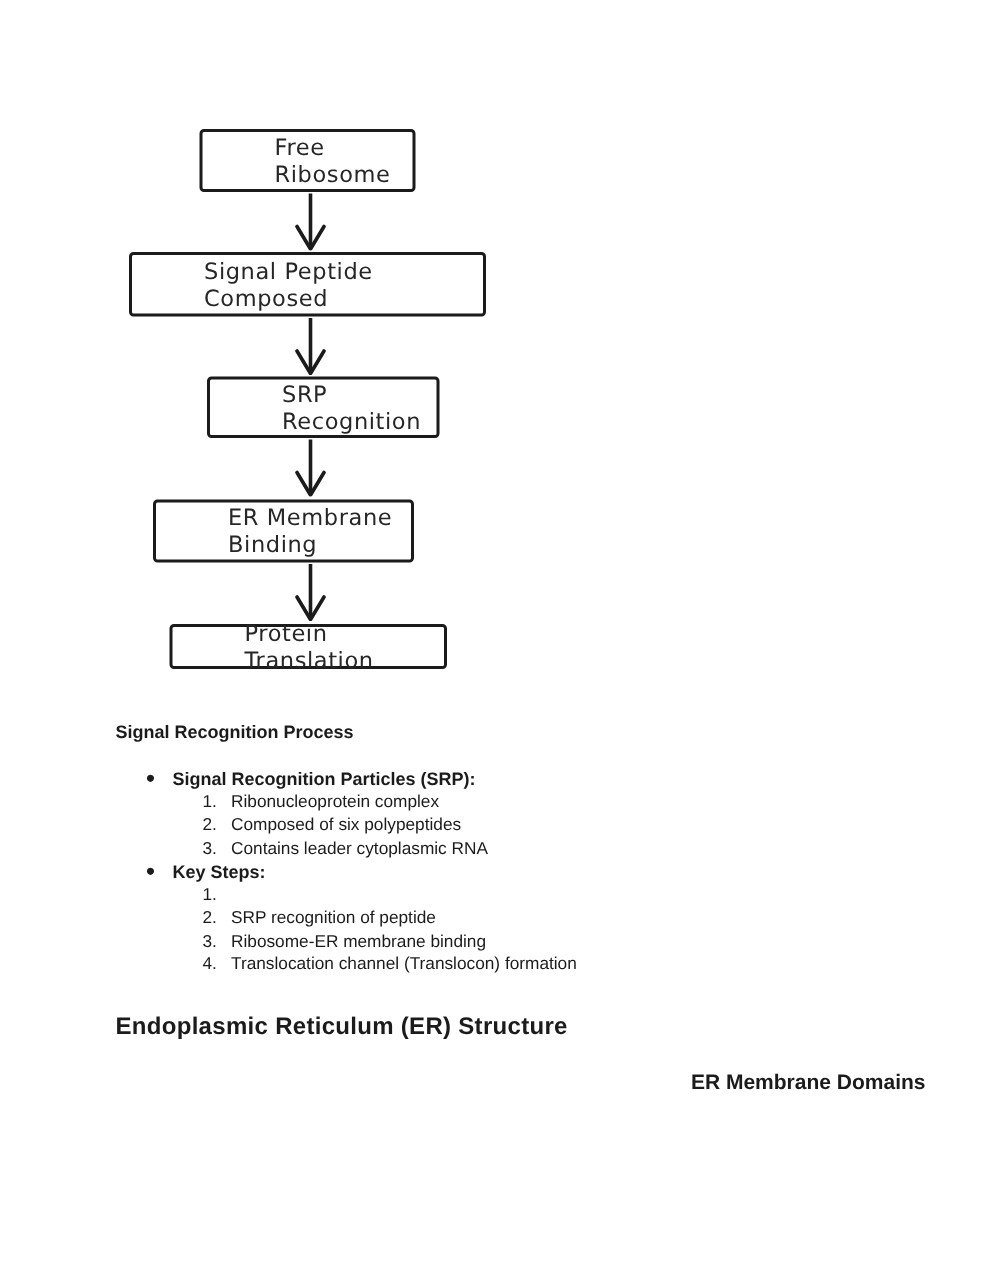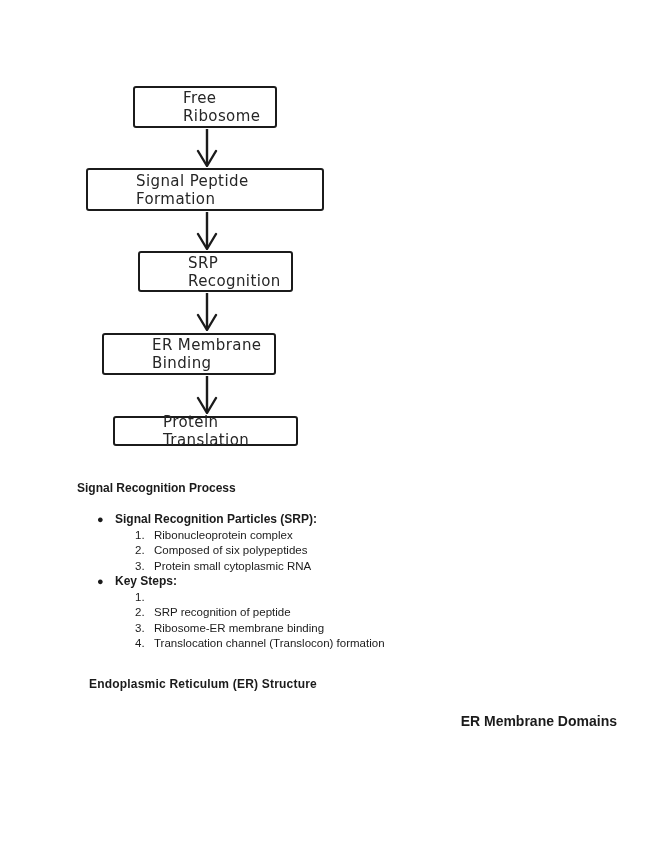--- a/index.html
+++ b/index.html
@@ -27,21 +27,21 @@
   }
   .fc-arrow{position:absolute;width:24px;}
   .fc-arrow svg{display:block;}
   
   .content{position:absolute;left:77px;top:481px;width:540px;}
   .sec-title{font-size:12px;font-weight:bold;line-height:15px;margin:0 0 16px 0;}
   .bullet-row{display:flex;font-size:12px;font-weight:bold;line-height:15.5px;padding-left:20px;}
   .bullet-glyph{width:18px;font-size:11px;font-weight:bold;}
   .num-row{display:flex;font-size:11.5px;font-weight:normal;line-height:15.5px;padding-left:58px;}
   .num-marker{width:19px;}
-  .h-large{font-size:12px;font-weight:bold;line-height:21px;margin:22px 0 0 12px;letter-spacing:0.2px;}
+  .h-large{font-size:16px;font-weight:bold;line-height:21px;margin:22px 0 0 0;letter-spacing:0.2px;}
   .h-small{font-size:14px;font-weight:bold;line-height:17px;margin:18px 0 0 0;text-align:right;}
 </style>
 </head>
 <body>
 
 <div class="page">
 
   <div>
 
     <div class="fc-box" style="left:133px;top:86px;width:144px;height:42px;">
@@ -49,21 +49,21 @@
     </div>
 
     <div class="fc-arrow" style="left:195px;top:129px;">
       <svg width="24" height="38" viewBox="0 0 24 38">
         <line x1="12" y1="0" x2="12" y2="36" stroke="#1b1b1b" stroke-width="2.4" stroke-linecap="round"></line>
         <polyline points="3,22 12,37 21,22" fill="none" stroke="#1b1b1b" stroke-width="2.4" stroke-linecap="round" stroke-linejoin="round"></polyline>
       </svg>
     </div>
 
     <div class="fc-box" style="left:86px;top:168px;width:238px;height:43px;">
-      <span>Signal Peptide Formation</span>
+      <span>Signal Peptide Composed</span>
     </div>
 
     <div class="fc-arrow" style="left:195px;top:212px;">
       <svg width="24" height="38" viewBox="0 0 24 38">
         <line x1="12" y1="0" x2="12" y2="36" stroke="#1b1b1b" stroke-width="2.4" stroke-linecap="round"></line>
         <polyline points="3,22 12,37 21,22" fill="none" stroke="#1b1b1b" stroke-width="2.4" stroke-linecap="round" stroke-linejoin="round"></polyline>
       </svg>
     </div>
 
     <div class="fc-box" style="left:138px;top:251px;width:155px;height:41px;">
@@ -105,21 +105,21 @@
     <div class="num-row">
       <span class="num-marker">1.</span>
       <span>Ribonucleoprotein complex</span>
     </div>
     <div class="num-row">
       <span class="num-marker">2.</span>
       <span>Composed of six polypeptides</span>
     </div>
     <div class="num-row">
       <span class="num-marker">3.</span>
-      <span>Protein small cytoplasmic RNA</span>
+      <span>Contains leader cytoplasmic RNA</span>
     </div>
 
     <div class="bullet-row">
       <span class="bullet-glyph">●</span>
       <span>Key Steps:</span>
     </div>
     <div class="num-row">
       <span class="num-marker">1.</span>
     </div>
     <div class="num-row">

